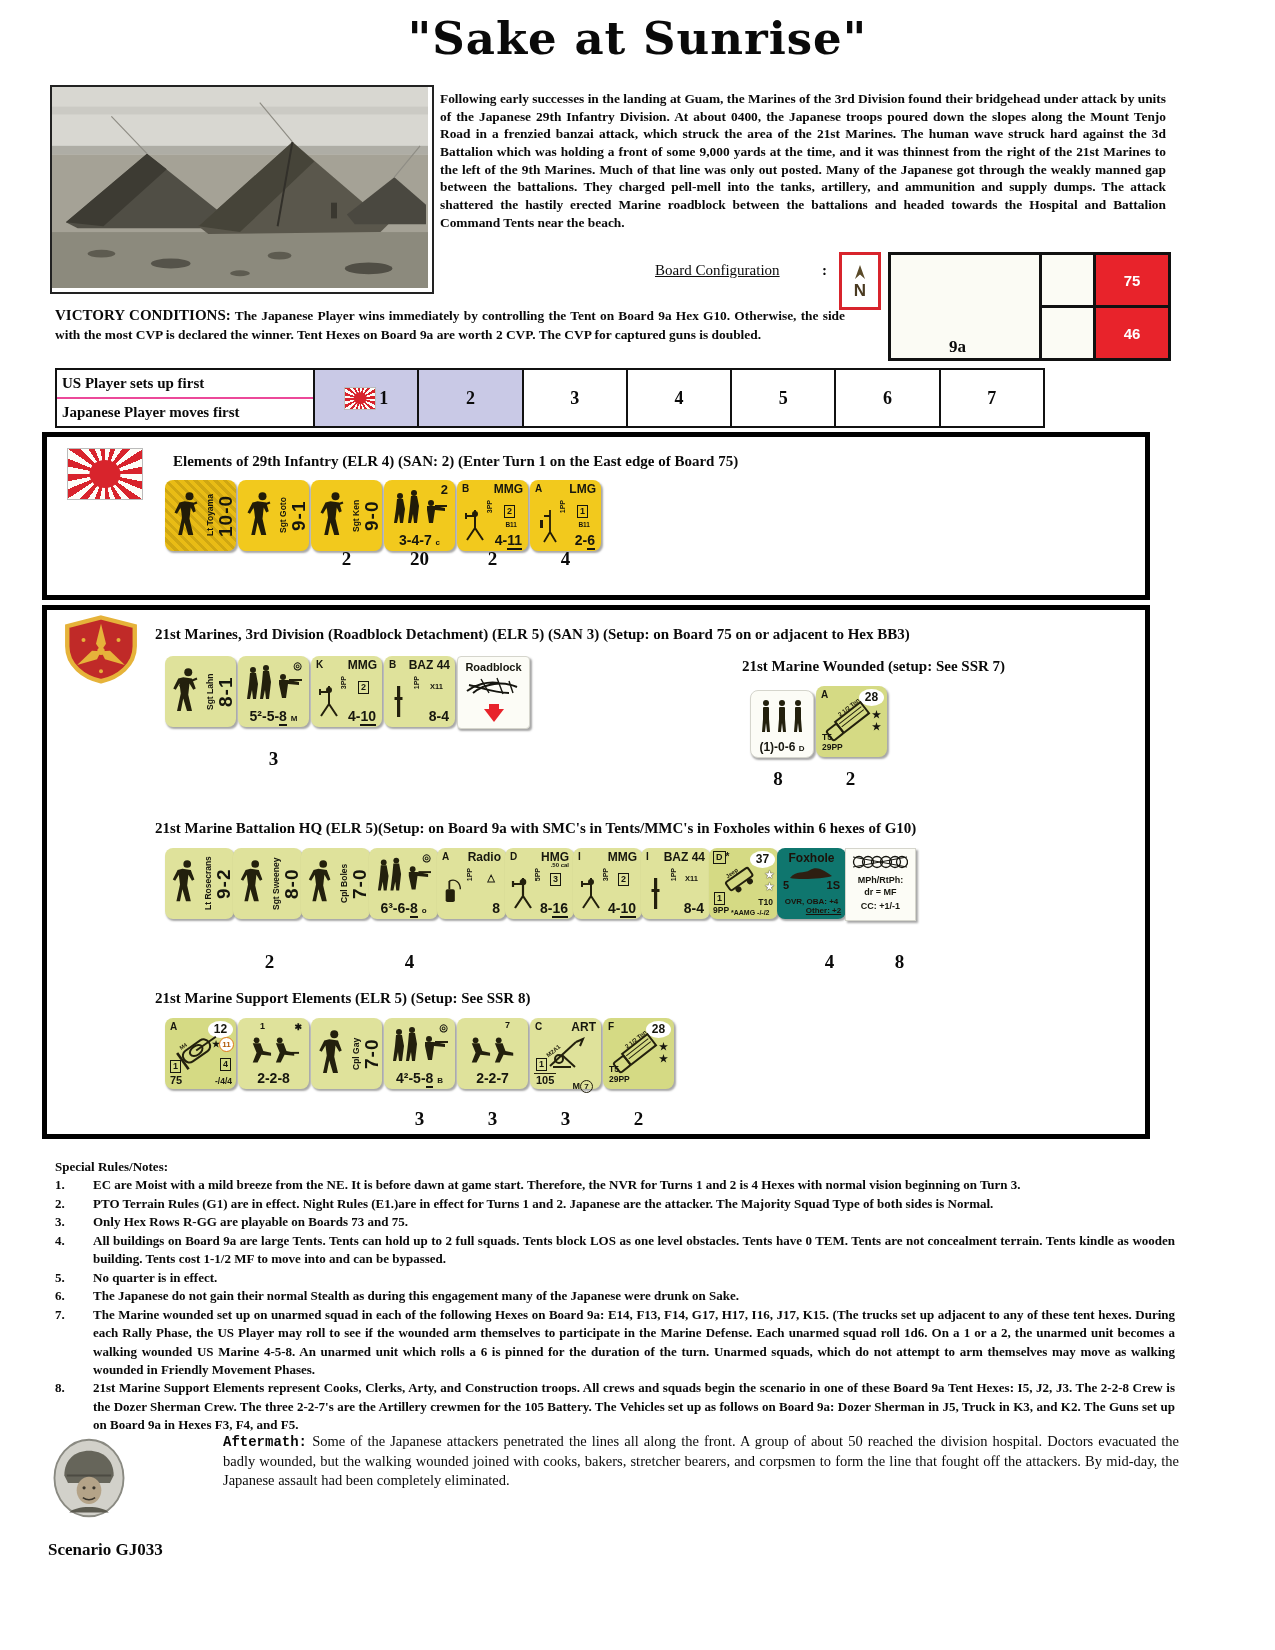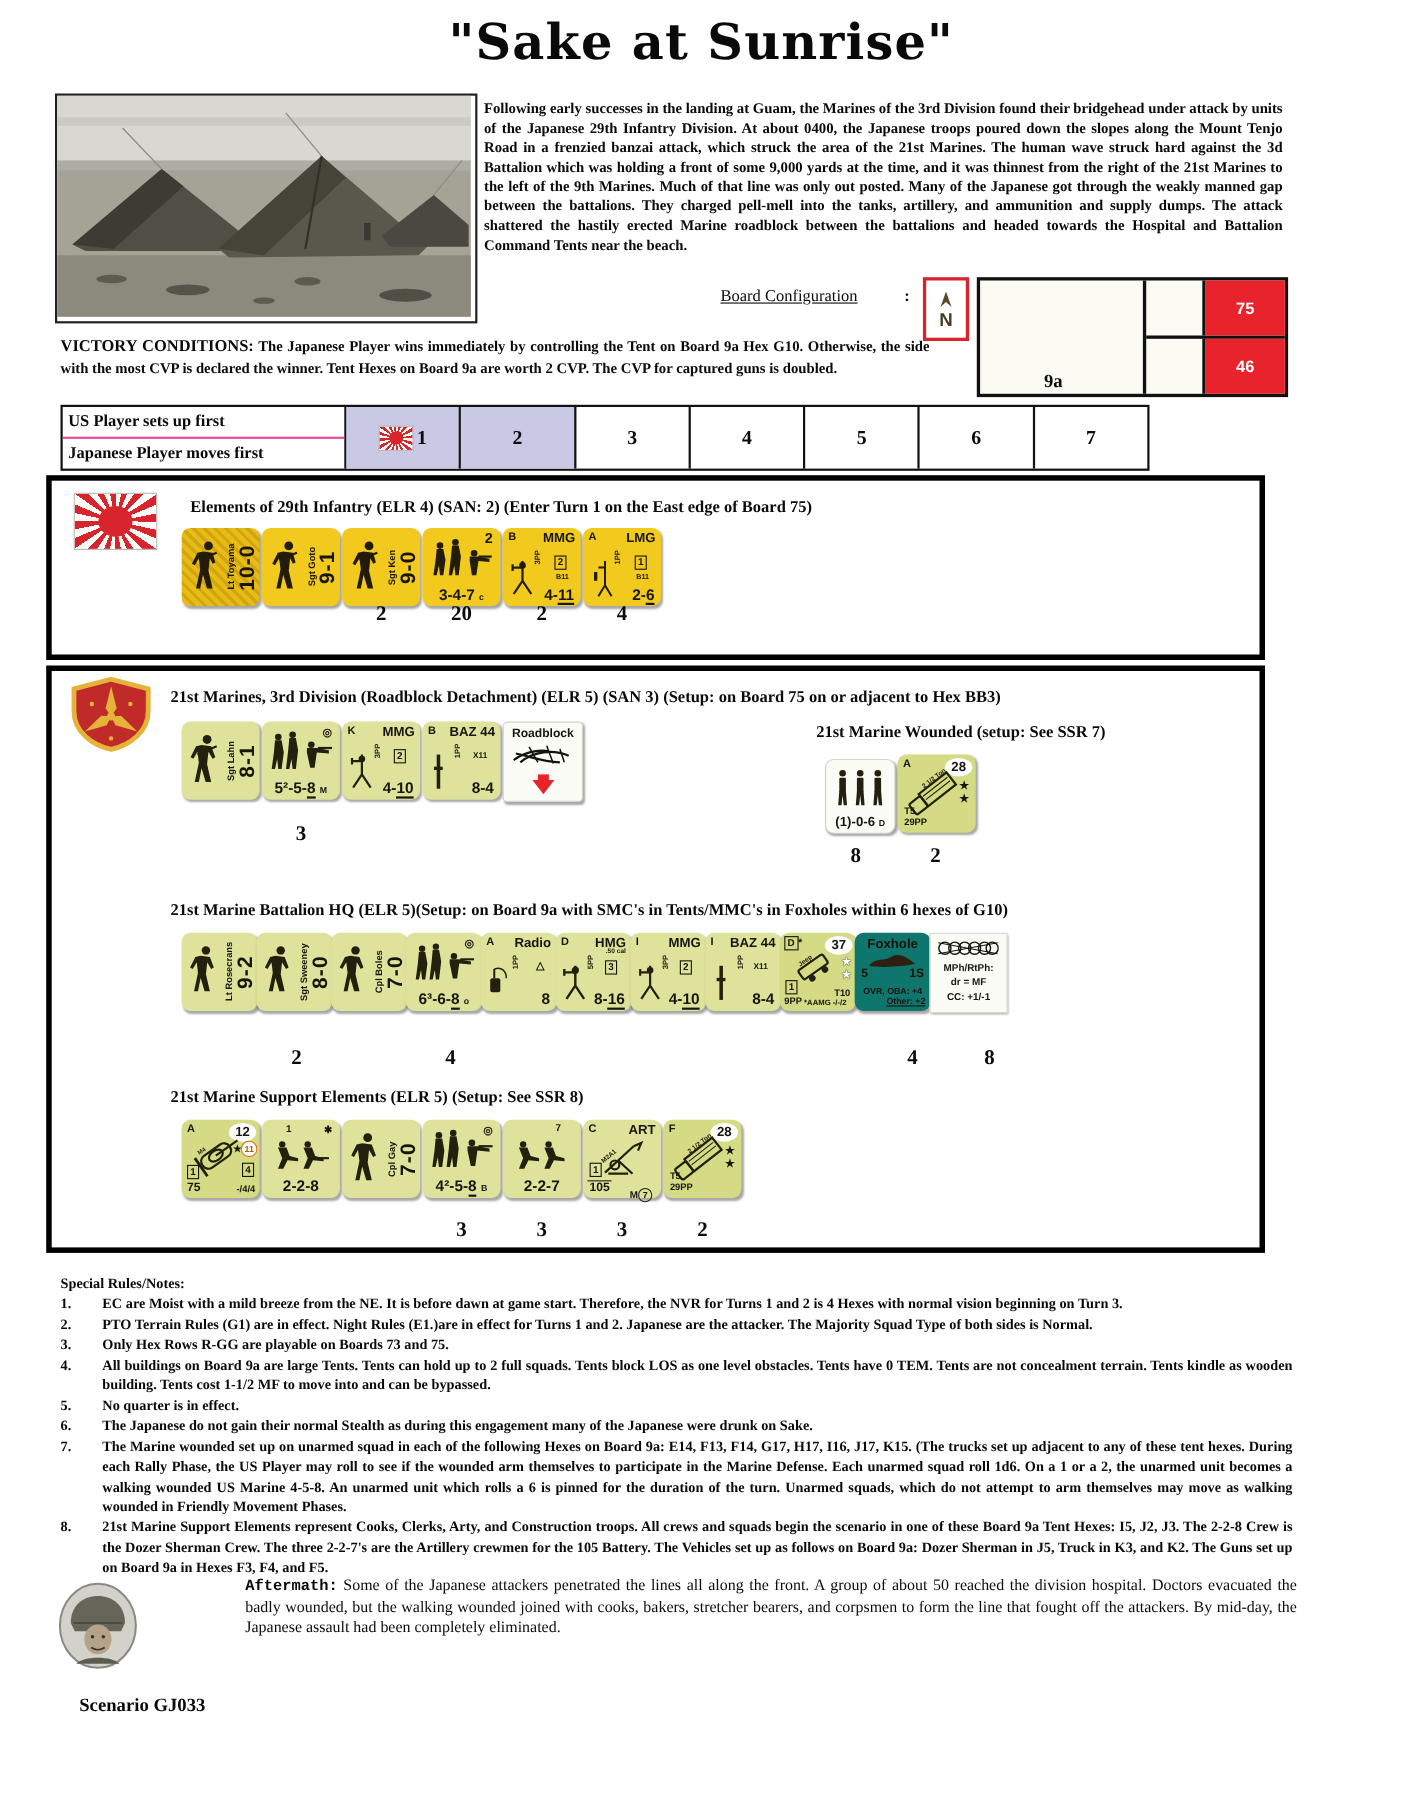--- a/index.html
+++ b/index.html
@@ -100,21 +100,21 @@
   .count{position:absolute;width:71px;text-align:center;font-size:19px;font-weight:700;font-family:"Liberation Serif",serif;}
 
   
   .rules{position:absolute;left:55px;top:1158px;width:1120px;font-size:13px;font-weight:700;line-height:1.42;}
   .rules .rl{margin-bottom:0px;}
   .rule{position:relative;padding-left:38px;text-align:justify;}
   .rule .num{position:absolute;left:0;top:0;}
 
   .aft{position:absolute;left:223px;top:1432px;width:956px;font-size:14.5px;line-height:1.35;text-align:justify;}
   .aft .lb{font-family:"Liberation Mono",monospace;font-weight:700;font-size:14px;}
-  .scen{position:absolute;left:48px;top:1540px;font-size:17px;font-weight:700;margin-left:24px;}
+  .scen{position:absolute;left:48px;top:1540px;font-size:17px;font-weight:700;}
   .helmet{position:absolute;left:52px;top:1438px;width:74px;height:80px;}
   .patch{position:absolute;left:60px;top:612px;width:80px;height:70px;}
   .flagbox{position:absolute;left:62px;top:443px;width:74px;height:50px;}
   svg{display:block;}
 </style>
 </head>
 <body>
 
 <div class="page">
 

